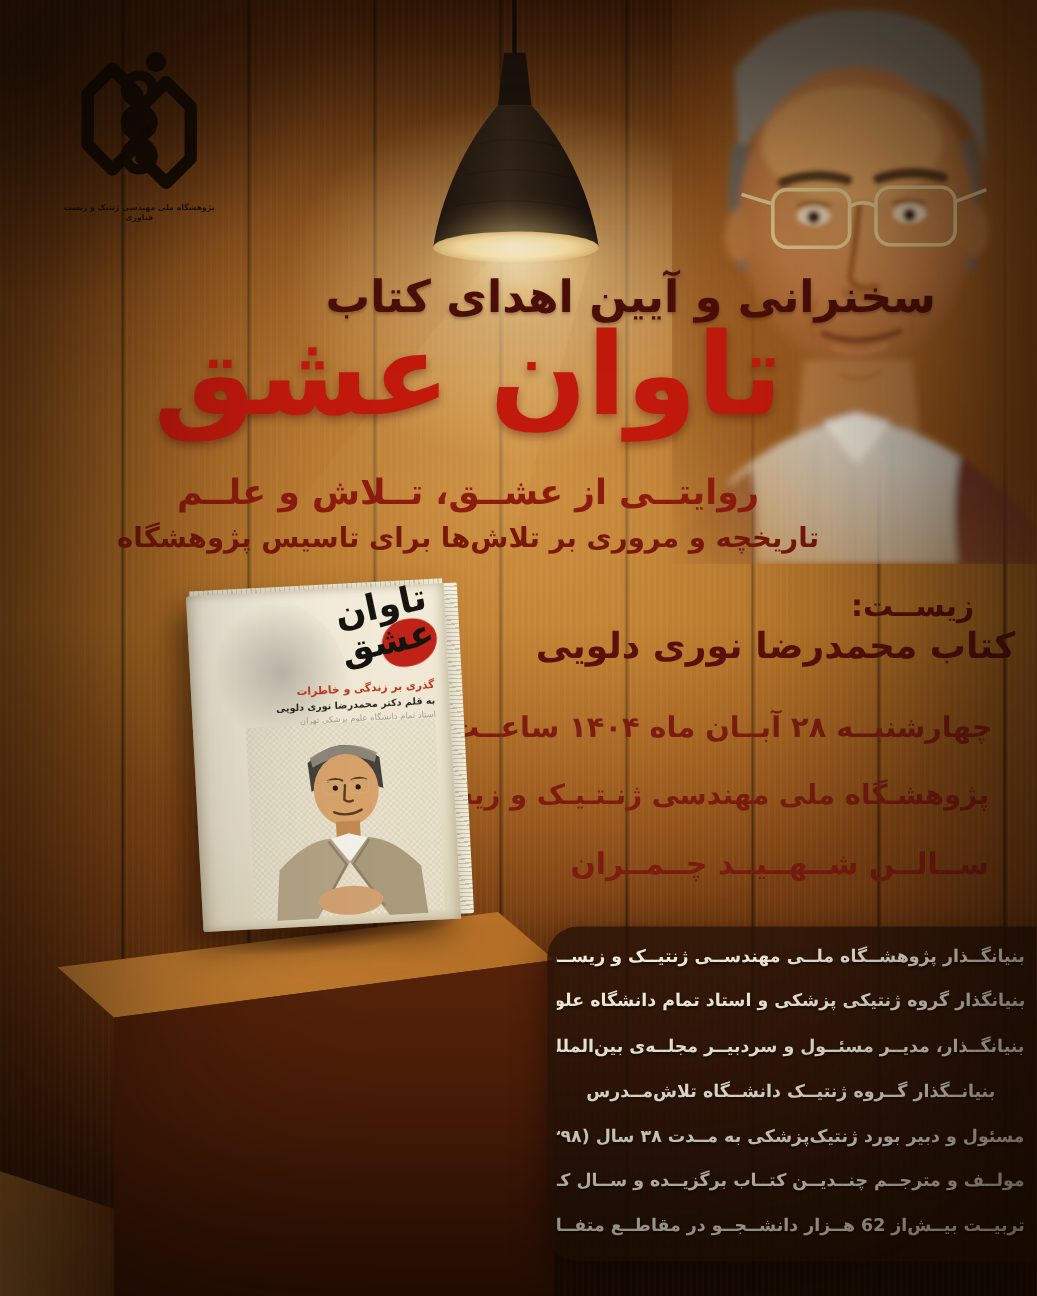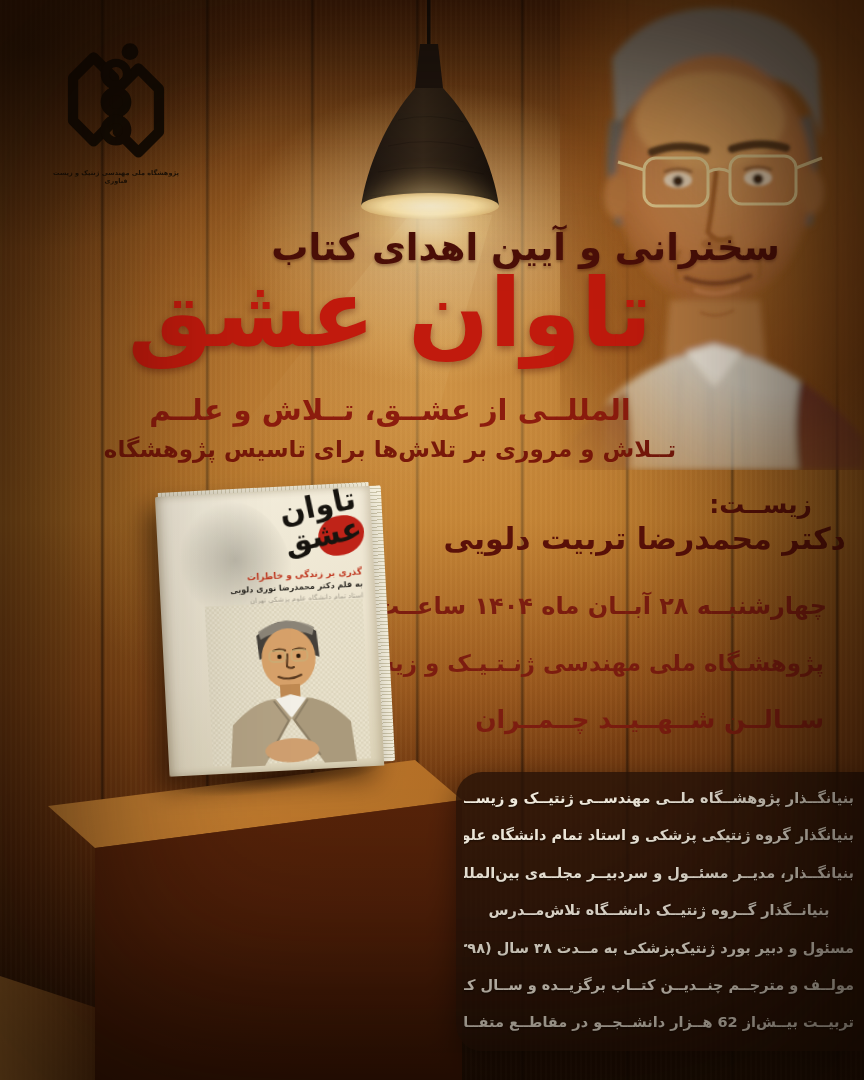--- a/index.html
+++ b/index.html
@@ -286,25 +286,25 @@
         <circle cx="60" cy="66" r="12" stroke-width="9"></circle>
         <circle cx="60" cy="96" r="12" stroke-width="9"></circle>
       </g>
       <circle cx="75" cy="12" r="9" fill="#120b04"></circle>
     </svg>
     <div class="logo-caption">پژوهشگاه ملی مهندسی ژنتیک و زیست فناوری</div>
   </div>
 
   <div class="kicker">سخنرانی و آیین اهدای کتاب</div>
   <div class="main-title">تاوان عشق</div>
-  <div class="sub1">المللــی از عشــق، تــلاش و علــم</div>
-  <div class="sub2">تــلاش و مروری بر تلاش‌ها برای تاسیس پژوهشگاه</div>
+  <div class="sub1">روایتــی از عشــق، تــلاش و علــم</div>
+  <div class="sub2">تاریخچه و مروری بر تلاش‌ها برای تاسیس پژوهشگاه</div>
 
   <div class="with-label">زیســت:</div>
-  <div class="speaker">دکتر محمدرضا تربیت دلویی</div>
+  <div class="speaker">کتاب محمدرضا نوری دلویی</div>
   <div class="datetime">چهارشنبــه ۲۸ آبــان ماه ۱۴۰۴ ساعــت ‎۹-۱۱:۳۰‎</div>
   <div class="venue">پژوهشـگاه ملی مهندسی ژنـتـیـک و زیست‌فناوری</div>
   <div class="hall">ســالــن شــهــیــد چــمــران</div>
 
   <div class="pedestal-top"></div>
   <div class="pedestal-front"></div>
   <div class="book-shadow"></div>
 
   <div class="book">
     <div class="book-pages-right"></div>

